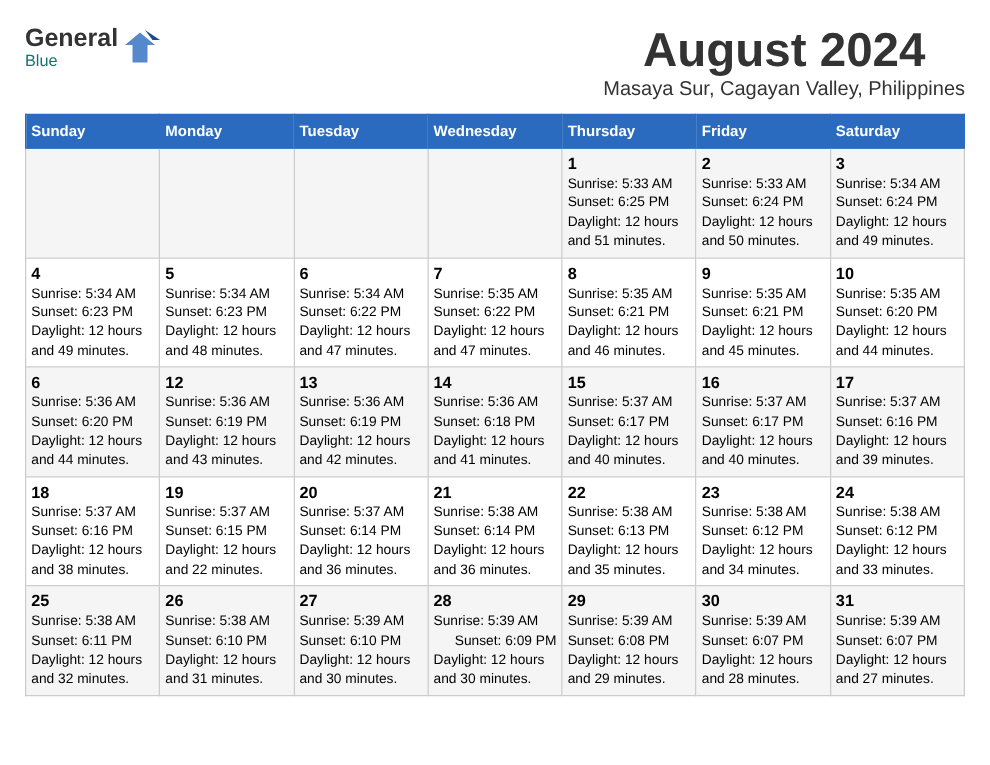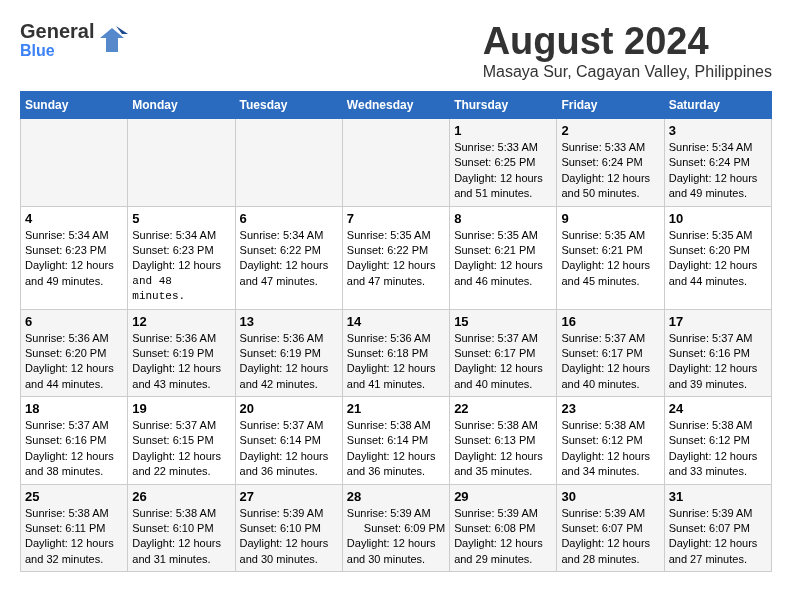--- a/index.html
+++ b/index.html
@@ -15,21 +15,21 @@
       align-items: flex-start;
       justify-content: space-between;
       margin-bottom: 10px;
     }
     .logo {
       display: flex;
       flex-direction: column;
       align-items: flex-start;
     }
     .title-area {
-      text-align: left;
+      text-align: center;
     }
     .title-area h1 {
       font-size: 38px;
       font-weight: bold;
       color: #333;
     }
     .title-area h2 {
       font-size: 16px;
       font-weight: normal;
       color: #333;
@@ -75,21 +75,21 @@
     }
   </style>
 </head>
 <body>
 
 <div class="header">
   <div class="logo">
     <div style="display:flex;align-items:center;gap:2px;">
       <div style="display:flex;flex-direction:column;line-height:1.1;">
         <span style="font-size:20px;font-weight:bold;color:#333;">General</span>
-        <span style="font-size:16px;font-weight:bold;color:#3b82f6;">Blue</span>
+        <span style="font-size:13px;font-weight:normal;color:#0f766e;">Blue</span>
       </div>
       <svg width="32" height="32" viewBox="0 0 32 32">
         <polygon points="16,4 28,14 22,14 22,28 10,28 10,14 4,14" fill="#2a6bbf" opacity="0.8"></polygon>
         <polygon points="20,2 32,10 26,10" fill="#1a4a8f"></polygon>
       </svg>
     </div>
   </div>
   <div class="title-area">
     <h1>August 2024</h1>
     <h2>Masaya Sur, Cagayan Valley, Philippines</h2>
@@ -142,21 +142,21 @@
           <div style="line-height: 1.4;">Sunrise: 5:34 AM</div>
           <div style="line-height: 1.4;">Sunset: 6:23 PM</div>
           <div style="line-height: 1.4;">Daylight: 12 hours</div>
           <div style="line-height: 1.4;">and 49 minutes.</div>
         </td>
         <td>
           <span class="day-num">5</span>
           <div style="line-height: 1.4;">Sunrise: 5:34 AM</div>
           <div style="line-height: 1.4;">Sunset: 6:23 PM</div>
           <div style="line-height: 1.4;">Daylight: 12 hours</div>
-          <div style="line-height: 1.4; font-family: Liberation Mono, monospace;">and 48 minutes.</div>
+          <div style="line-height: 1.4;">and 48 minutes.</div>
         </td>
         <td>
           <span class="day-num">6</span>
           <div style="line-height: 1.4;">Sunrise: 5:34 AM</div>
           <div style="line-height: 1.4;">Sunset: 6:22 PM</div>
           <div style="line-height: 1.4;">Daylight: 12 hours</div>
           <div style="line-height: 1.4;">and 47 minutes.</div>
         </td>
         <td>
           <span class="day-num">7</span>

